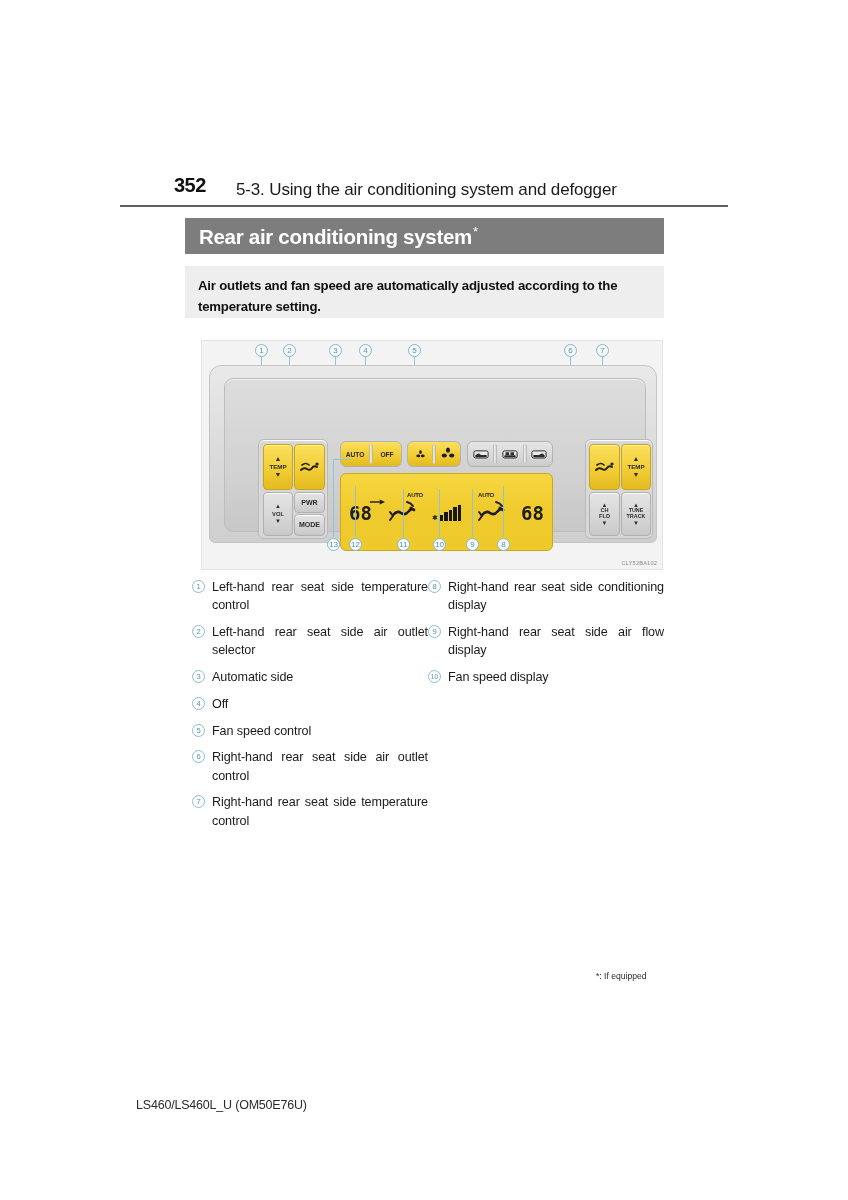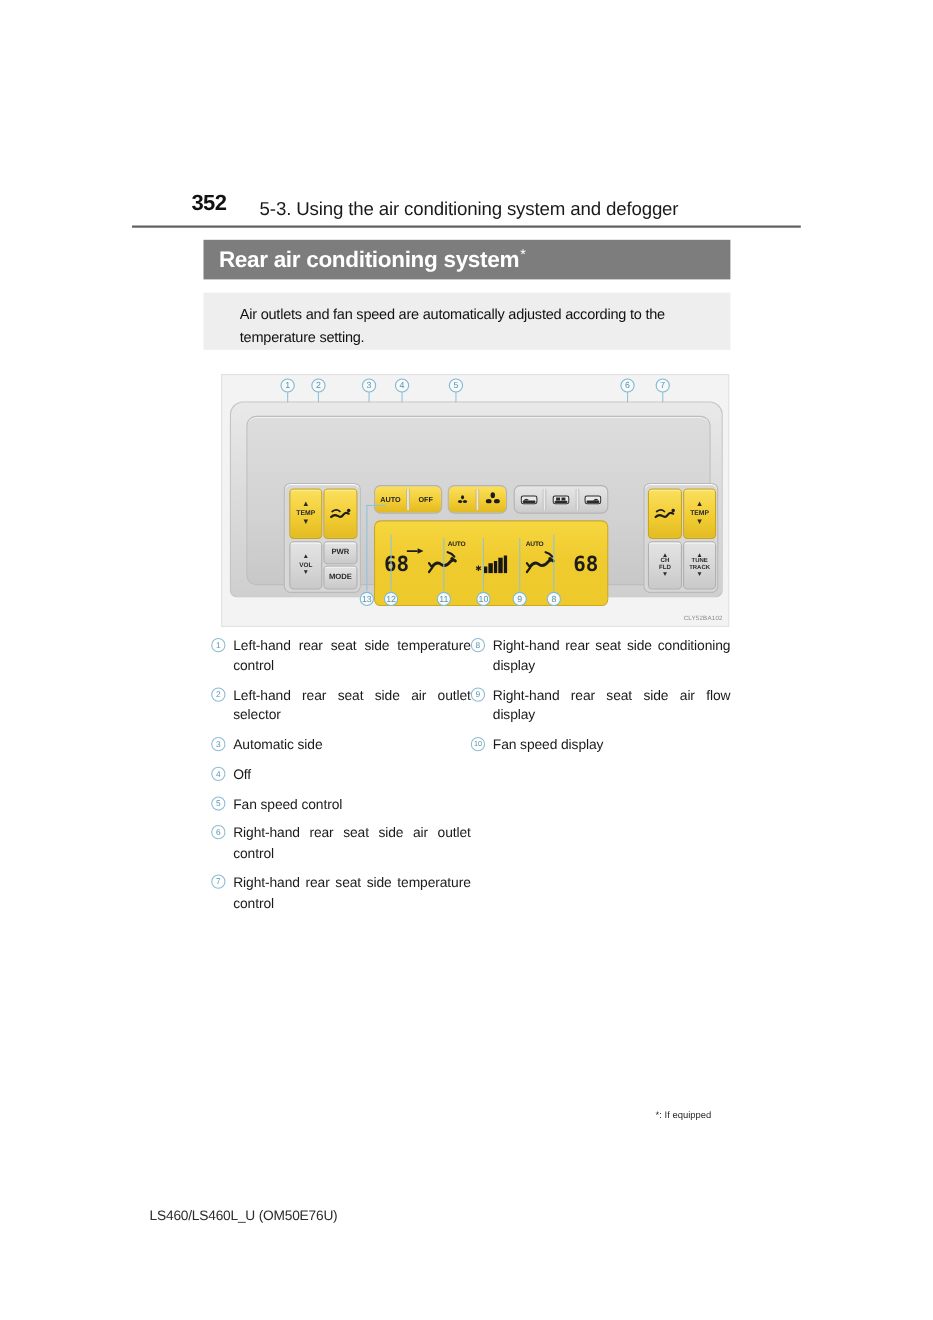--- a/index.html
+++ b/index.html
@@ -49,22 +49,22 @@
     margin-left: 1px;
   }
 
   
   .intro-box {
     position: absolute; left: 185px; top: 266px; width: 479px; height: 52px;
     background: #eeeeee;
     padding: 9px 13px 0 13px;
   }
   .intro-text {
-    font-size: 13.2px; font-weight: normal; line-height: 1.62;
-    color: #111; letter-spacing: -0.2px; margin-left: 20px;
+    font-size: 13.2px; font-weight: bold; line-height: 1.62;
+    color: #111; letter-spacing: -0.2px;
   }
 
   
   .figure {
     position: absolute; left: 201px; top: 340px; width: 462px; height: 230px;
     background: #f3f3f3;
     border: 1px solid #e2e2e2;
   }
   .fig-code {
     position: absolute; right: 5px; bottom: 3px;
@@ -218,21 +218,21 @@
     background: #ffffff;
   }
   .legend-label {
     font-size: 12.6px; line-height: 1.45; color: #1b1b1b;
     letter-spacing: -0.1px;
   }
   .legend-label.just { text-align: justify; }
 
   
   .footnote {
-    position: absolute; left: 596px; top: 1008px;
+    position: absolute; left: 596px; top: 971px;
     font-size: 8.6px; color: #2a2a2a; white-space: nowrap;
   }
   .footer {
     position: absolute; left: 136px; top: 1098px;
     font-size: 12.5px; color: #2b2b2b; letter-spacing: -0.2px;
   }
 </style>
 </head>
 <body>
 

